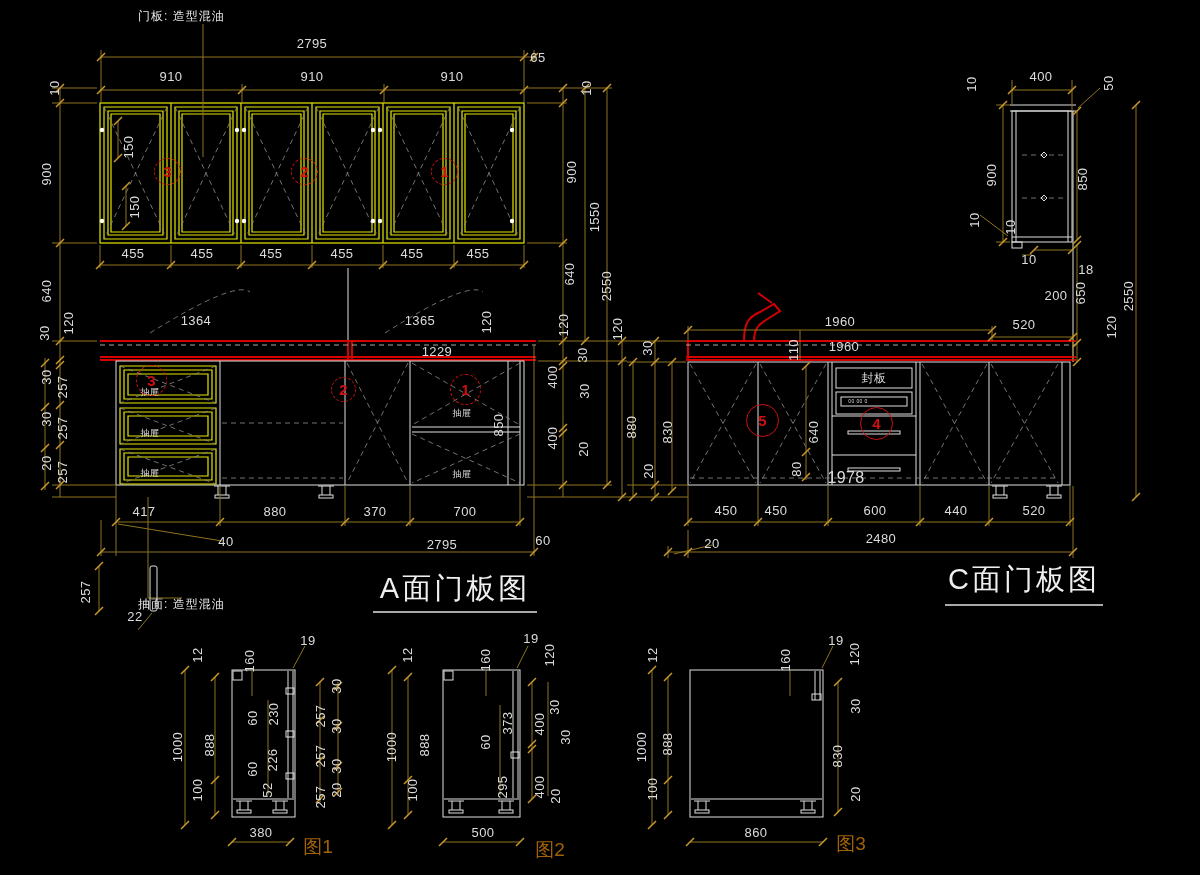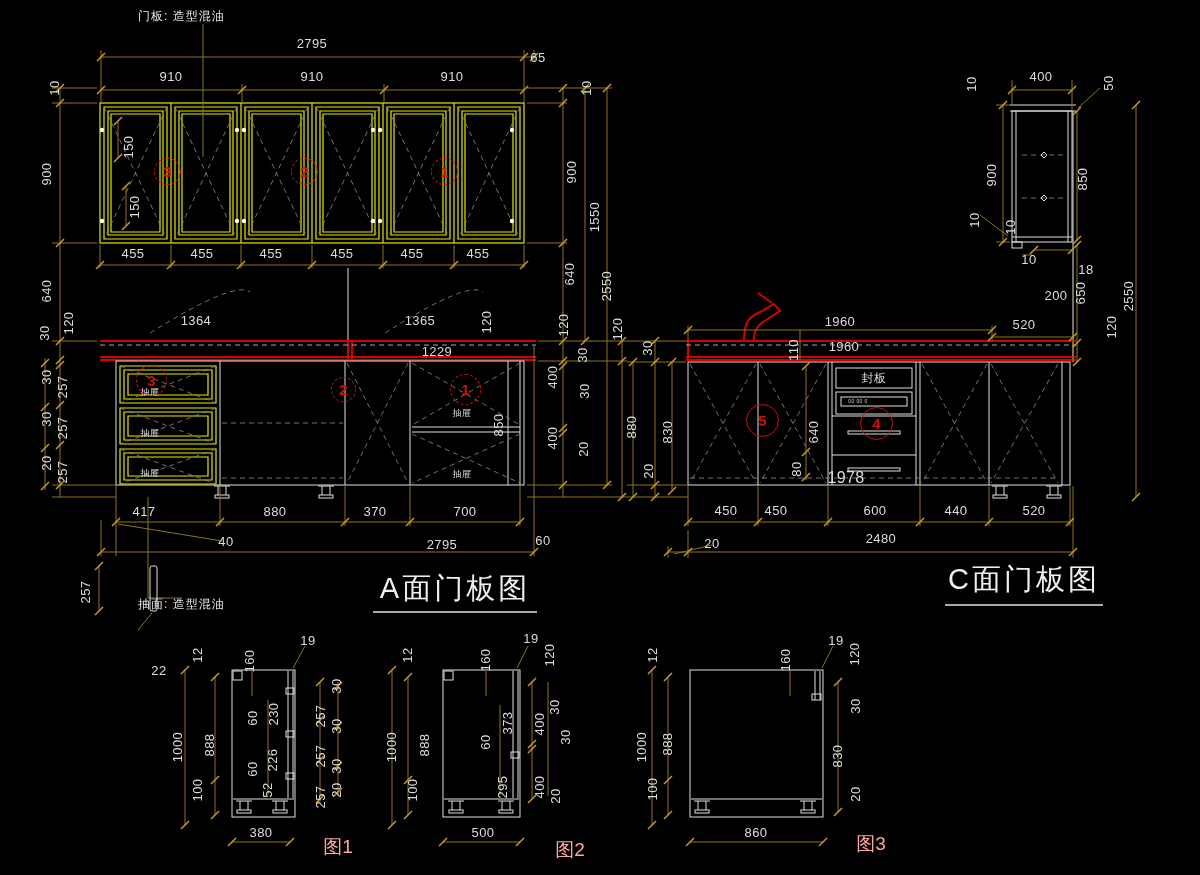--- a/index.html
+++ b/index.html
@@ -13,21 +13,21 @@
   .t{stroke:#c9992d;stroke-width:1.5;fill:none;}
   .rw{stroke:#d40000;stroke-width:2;fill:none;}
   .lbl{position:absolute;transform:translate(-50%,-50%);color:#dcdcdc;font-size:13px;
        white-space:nowrap;letter-spacing:.4px;}
   .lbl.rot{transform:translate(-50%,-50%) rotate(-90deg);}
   .callout{position:absolute;border:1.6px dashed #cf1010;border-radius:50%;color:#cf1010;
        display:flex;align-items:center;justify-content:center;font-size:15px;font-weight:bold;}
   .callout.solid{border-style:solid;}
   .title{position:absolute;transform:translate(-50%,-50%);color:#efefef;font-size:29px;
        letter-spacing:3px;white-space:nowrap;}
-  .fig{position:absolute;transform:translate(-50%,-50%);color:#fca5a5;font-size:19px;white-space:nowrap;margin-left:20px;}
+  .fig{position:absolute;transform:translate(-50%,-50%);color:#a16207;font-size:19px;white-space:nowrap;}
   .note{position:absolute;color:#e8e8e8;font-size:12px;white-space:nowrap;letter-spacing:1px;}
 </style>
 </head>
 <body>
 
 <div class="stage">
 
 <svg width="1200" height="875" viewBox="0 0 1200 875">
   <defs>
     <g id="foot">
@@ -230,21 +230,21 @@
       <span class="lbl" style="font-size: 9px; left: 462px; top: 413px;">抽屉</span>
       <span class="lbl" style="font-size: 9px; left: 462px; top: 474px;">抽屉</span>
       <span class="lbl" style="left: 144px; top: 511px;">417</span>
       <span class="lbl" style="left: 275px; top: 511px;">880</span>
       <span class="lbl" style="left: 375px; top: 511px;">370</span>
       <span class="lbl" style="left: 465px; top: 511px;">700</span>
       <span class="lbl" style="left: 226px; top: 541px;">40</span>
       <span class="lbl" style="left: 442px; top: 544px;">2795</span>
       <span class="lbl" style="left: 543px; top: 540px;">60</span>
       <span class="lbl rot" style="left: 85px; top: 592px;">257</span>
-      <span class="lbl" style="left: 135px; top: 670px; margin-left: 24px;">22</span>
+      <span class="lbl" style="left: 135px; top: 616px;">22</span>
       <span class="lbl" style="left: 1041px; top: 76px;">400</span>
       <span class="lbl rot" style="left: 971px; top: 84px;">10</span>
       <span class="lbl rot" style="left: 1108px; top: 83px;">50</span>
       <span class="lbl rot" style="left: 991px; top: 175px;">900</span>
       <span class="lbl rot" style="left: 1082px; top: 179px;">850</span>
       <span class="lbl rot" style="left: 974px; top: 220px;">10</span>
       <span class="lbl rot" style="left: 1010px; top: 227px;">10</span>
       <span class="lbl" style="left: 1056px; top: 247px; margin-top: 48px;">200</span>
       <span class="lbl" style="left: 1029px; top: 259px;">10</span>
       <span class="lbl" style="left: 1086px; top: 269px;">18</span>

